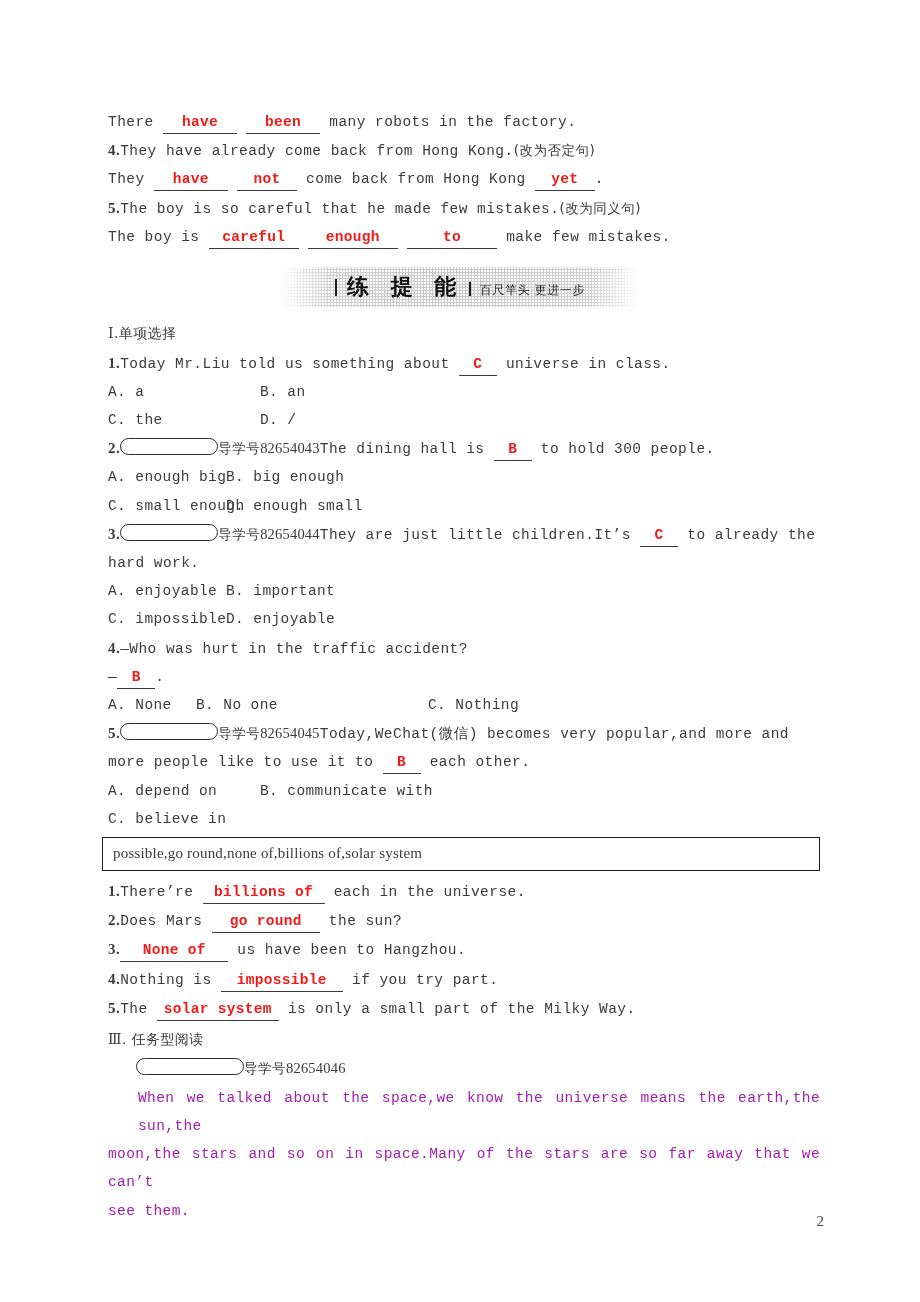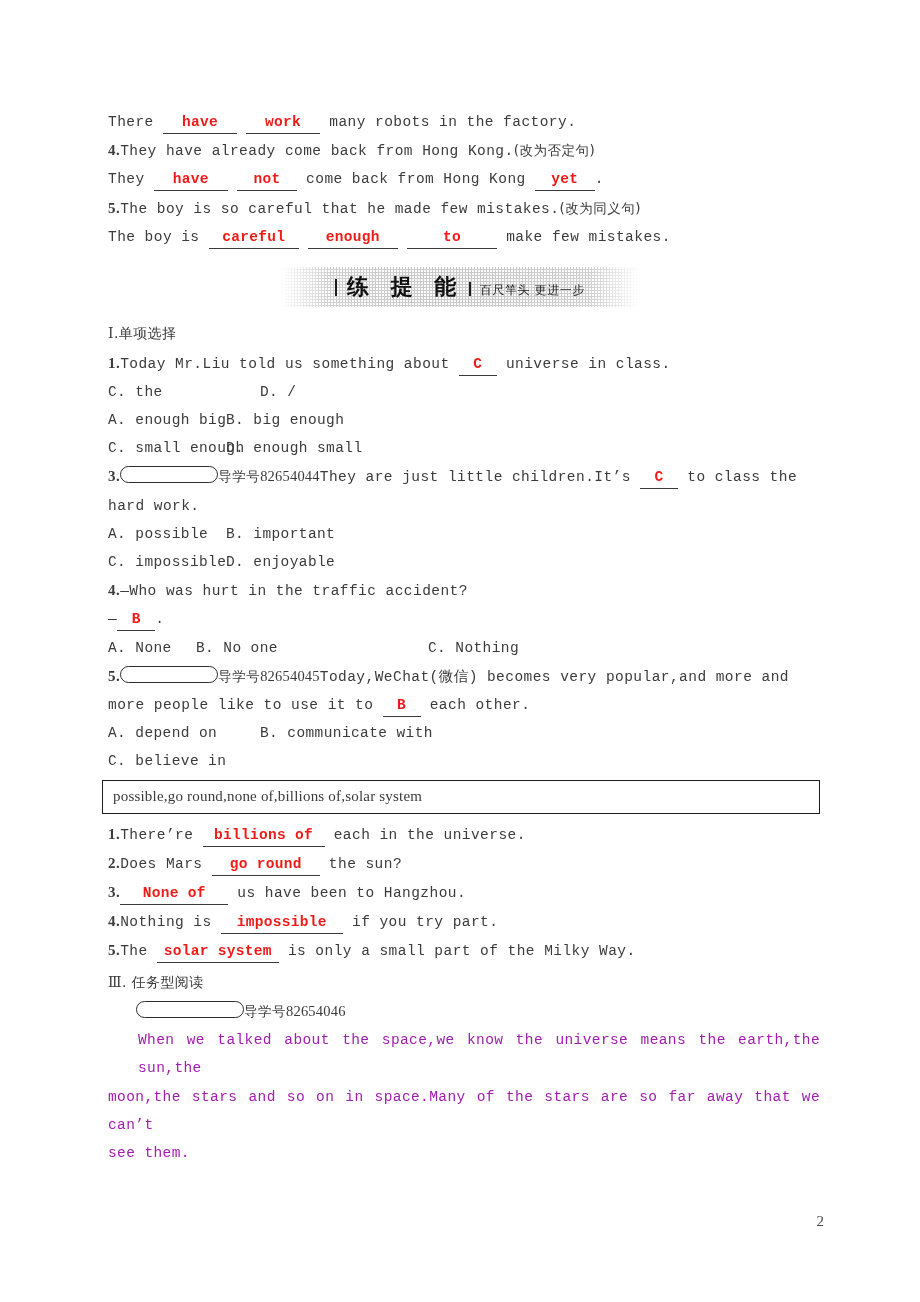--- a/index.html
+++ b/index.html
@@ -208,21 +208,21 @@
     font-size: 15px;
     color: #4a4a4a;
   }
 </style>
 </head>
 <body>
 
 <div class="page">
   <div class="content">
 
-    <div class="ln"><span>There </span><span class="blank w-md">have</span><span> </span><span class="blank w-md">work</span><span> many robots in the factory.</span></div>
+    <div class="ln"><span>There </span><span class="blank w-md">have</span><span> </span><span class="blank w-md">been</span><span> many robots in the factory.</span></div>
 
     <div class="ln"><span class="qnum">4.</span><span>They have already come back from Hong Kong.</span><span class="cn">(改为否定句)</span></div>
 
     <div class="ln"><span>They </span><span class="blank w-md">have</span><span> </span><span class="blank w-sm">not</span><span> come back from Hong Kong </span><span class="blank w-sm">yet</span><span>.</span></div>
 
     <div class="ln"><span class="qnum">5.</span><span>The boy is so careful that he made few mistakes.</span><span class="cn">(改为同义句)</span></div>
 
     <div class="ln"><span>The boy is </span><span class="blank w-lg">careful</span><span> </span><span class="blank w-lg">enough</span><span> </span><span class="blank w-lg">to</span><span> make few mistakes.</span></div>
 
     <div class="banner">
@@ -230,28 +230,30 @@
         <span class="banner-bar"></span>
         <span class="banner-title">练 提 能</span>
         <span class="banner-bar thin"></span>
         <span class="banner-sub">百尺竿头  更进一步</span>
       </div>
     </div>
 
     <div class="sec-head"><span class="rn">Ⅰ</span><span>.单项选择</span></div>
 
     <div class="ln"><span class="qnum">1.</span><span>Today Mr.Liu told us something about </span><span class="blank w-xs">C</span><span> universe in class.</span></div>
+    <div class="opts"><span class="opt opt-a">A. a</span><span class="opt">B. an</span></div>
     <div class="opts"><span class="opt opt-a">C. the</span><span class="opt">D. /</span></div>
 
+    <div class="ln"><span class="qnum">2.</span><span class="badge"></span><span class="daoxue">导学号</span><span class="serialno">82654043</span><span>The dining hall is </span><span class="blank w-xs">B</span><span> to hold 300 people.</span></div>
     <div class="opts"><span class="opt opt-a narrow">A. enough big</span><span class="opt">B. big enough</span></div>
     <div class="opts"><span class="opt opt-a narrow">C. small enough</span><span class="opt">D. enough small</span></div>
 
-    <div class="ln"><span class="qnum">3.</span><span class="badge"></span><span class="daoxue">导学号</span><span class="serialno">82654044</span><span>They are just little children.It’s </span><span class="blank w-xs">C</span><span> to class the</span></div>
+    <div class="ln"><span class="qnum">3.</span><span class="badge"></span><span class="daoxue">导学号</span><span class="serialno">82654044</span><span>They are just little children.It’s </span><span class="blank w-xs">C</span><span> to already the</span></div>
     <div class="ln">hard work.</div>
-    <div class="opts"><span class="opt opt-a narrow">A. possible</span><span class="opt">B. important</span></div>
+    <div class="opts"><span class="opt opt-a narrow">A. enjoyable</span><span class="opt">B. important</span></div>
     <div class="opts"><span class="opt opt-a narrow">C. impossible</span><span class="opt">D. enjoyable</span></div>
 
     <div class="ln"><span class="qnum">4.</span><span>—Who was hurt in the traffic accident?</span></div>
     <div class="ln"><span>—</span><span class="blank w-xs">B</span><span>.</span></div>
     <div class="opts"><span class="opt" style="width:88px">A. None</span><span class="opt" style="width:232px">B. No one</span><span class="opt">C. Nothing</span></div>
 
     <div class="ln"><span class="qnum">5.</span><span class="badge"></span><span class="daoxue">导学号</span><span class="serialno">82654045</span><span>Today,WeChat(微信) becomes very popular,and more and</span></div>
     <div class="ln"><span>more people like to use it to </span><span class="blank w-xs">B</span><span> each other.</span></div>
     <div class="opts"><span class="opt opt-a">A. depend on</span><span class="opt">B. communicate with</span></div>
     <div class="opts"><span class="opt">C. believe in</span></div>

